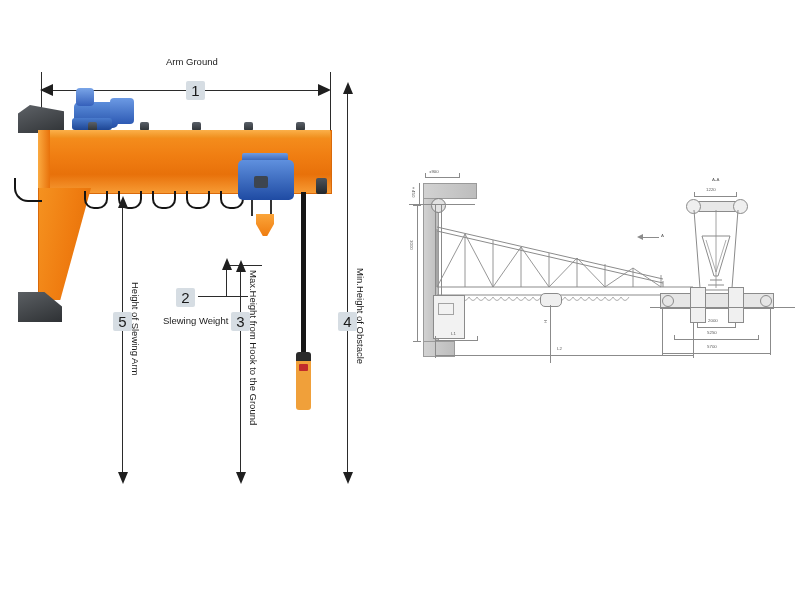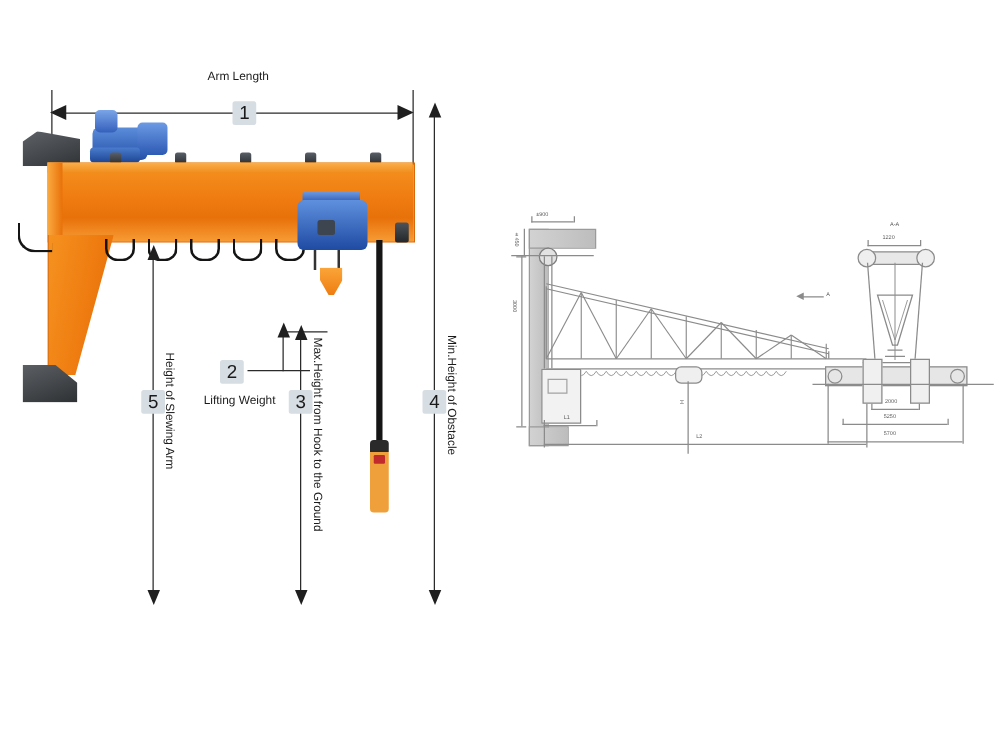--- a/index.html
+++ b/index.html
@@ -108,21 +108,21 @@
   .wall{position:absolute;background:linear-gradient(90deg,#d2d2d2,#bdbdbd);border:1px solid #9a9a9a;}
   .cadtick{position:absolute;width:1px;height:5px;background:#8b8b8b;}
 </style>
 </head>
 <body>
 
 <div id="stage">
 
   <div class="abs" style="left:0;top:0;width:395px;height:600px;">
 
-    <div class="cap" style="left:166px;top:56px;">Arm Length</div>
+    <div class="cap" style="left:166px;top:56px;">Arm Ground</div>
     <div class="line hline" style="left:48px;top:90px;width:275px;"></div>
     <div class="arw arw-l" style="left:40px;top:84px;"></div>
     <div class="arw arw-r" style="left:318px;top:84px;"></div>
     <div class="line vline" style="left:41px;top:72px;height:48px;"></div>
     <div class="line vline" style="left:330px;top:72px;height:60px;"></div>
     <div class="badge" style="left:186px;top:81px;">1</div>
 
     <div class="top-bracket"></div>
 
     <div class="motor">
@@ -170,21 +170,21 @@
     <div class="arw arw-u" style="left:118px;top:196px;"></div>
     <div class="arw arw-d" style="left:118px;top:472px;"></div>
     <div class="badge" style="left:113px;top:312px;">5</div>
     <div class="capv" style="left:130px;top:282px;">Height of Slewing Arm</div>
 
     <div class="line hline" style="left:198px;top:296px;width:50px;"></div>
     <div class="line vline" style="left:226px;top:265px;height:32px;"></div>
     <div class="line hline" style="left:226px;top:265px;width:36px;"></div>
     <div class="arw arw-u" style="left:222px;top:258px;"></div>
     <div class="badge" style="left:176px;top:288px;">2</div>
-    <div class="cap" style="left:163px;top:315px;">Lifting Weight</div>
+    <div class="cap" style="left:163px;top:315px;">Slewing Weight</div>
 
     <div class="line vline" style="left:240px;top:268px;height:208px;"></div>
     <div class="arw arw-u" style="left:236px;top:260px;"></div>
     <div class="arw arw-d" style="left:236px;top:472px;"></div>
     <div class="badge" style="left:231px;top:312px;">3</div>
     <div class="capv" style="left:248px;top:270px;">Max.Height from Hook to the Ground</div>
 
     <div class="line vline" style="left:347px;top:90px;height:386px;"></div>
     <div class="arw arw-u" style="left:343px;top:82px;"></div>
     <div class="arw arw-d" style="left:343px;top:472px;"></div>

